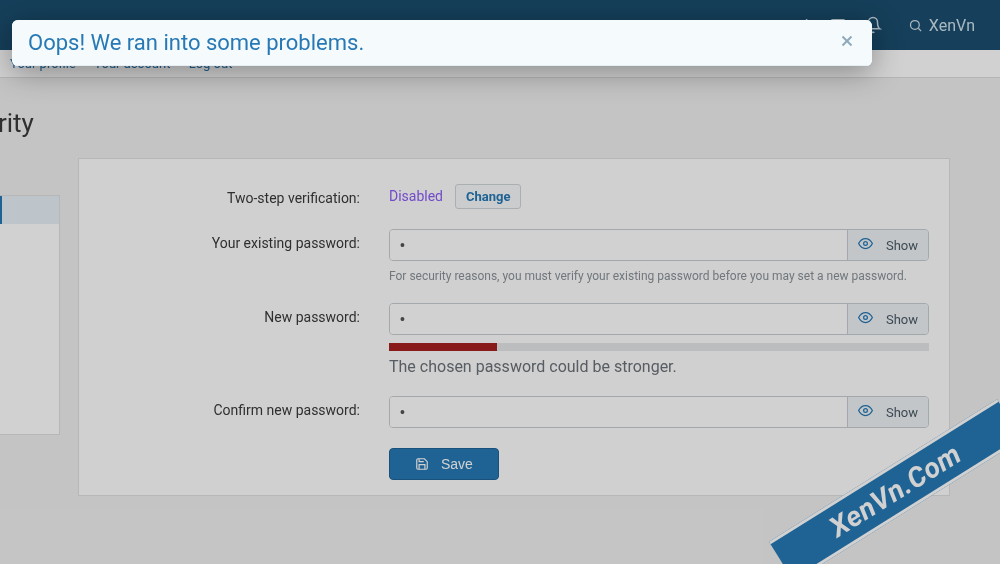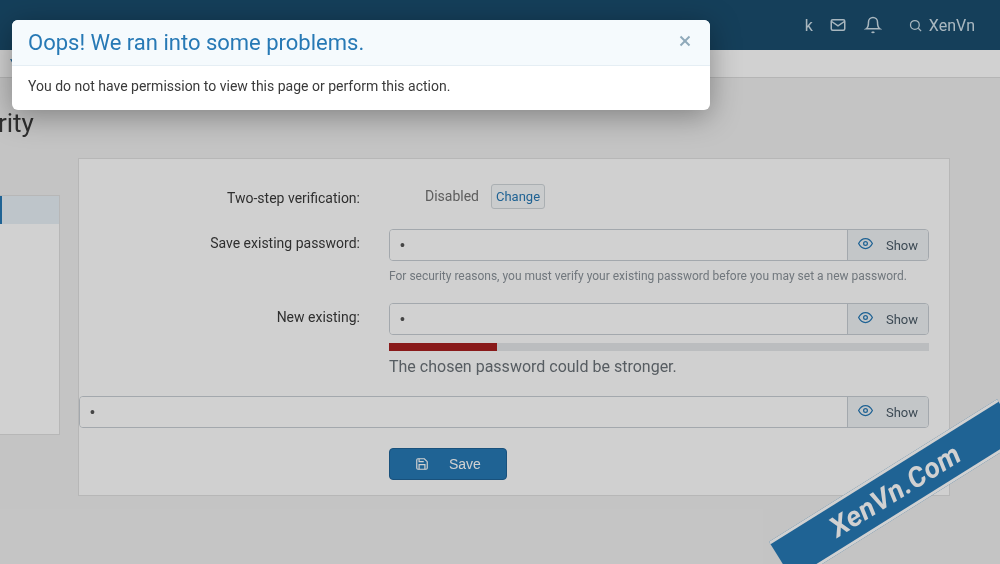--- a/index.html
+++ b/index.html
@@ -71,31 +71,32 @@
     }
     .form-label {
       width: 310px;
       text-align: right;
       padding-right: 29px;
       padding-top: 6px;
       font-size: 14px;
       color: #3a3a3a;
     }
     .form-value { flex: 1; }
-    .disabled-text { font-size: 14px; color: #737373; margin-left: 36px; }
+    .disabled-text { font-size: 14px; color: #8b5cf6; }
     .change-btn {
       display:inline-block;
       margin-left: 8px;
-      padding: 4px 4px;
+      padding: 4px 10px;
       border: 1px solid #d0d6da;
       background: #f7f9fa;
       color: #2779b5;
       font-size: 13px;
       border-radius: 3px;
       cursor: pointer;
+      font-weight: bold;
     }
     .pw-wrap {
       display: flex;
       border: 1px solid #c7ced3;
       border-radius: 4px;
       overflow: hidden;
       background: #fff;
     }
     .pw-input {
       flex: 1;
@@ -143,26 +144,26 @@
       margin-top: 10px;
       background: #2779b5;
       color: #fff;
       border: 1px solid #1f6398;
       padding: 7px 25px;
       font-size: 14px;
       border-radius: 4px;
       cursor: pointer;
       display: inline-flex;
       align-items: center;
-      gap: 20px;
+      gap: 12px;
     }
     .modal {
       position: absolute;
       top: 20px; left: 12px;
-      width: 698px;
+      width: 860px;
       background: #fff;
       border-radius: 6px;
       box-shadow: 0 6px 30px rgba(0,0,0,0.35);
       z-index: 20;
       overflow: hidden;
     }
     .modal-header {
       display:flex;
       justify-content: space-between;
       align-items:center;
@@ -245,40 +246,40 @@
 
   <div class="form-row">
     <div class="form-label">Two-step verification:</div>
     <div class="form-value">
       <span class="disabled-text">Disabled</span>
       <span class="change-btn">Change</span>
     </div>
   </div>
 
   <div class="form-row">
-    <div class="form-label">Save existing password:</div>
+    <div class="form-label">Your existing password:</div>
     <div class="form-value">
       <div class="pw-wrap">
         <input type="text" class="pw-input" value="•" style="">
         <div class="pw-show">
           <span class="eye-icon">
             <svg width="15" height="15" viewBox="0 0 24 24" fill="none" stroke="currentColor" stroke-width="2">
                 <path d="M1 12s4-8 11-8 11 8 11 8-4 8-11 8-11-8-11-8z"></path>
                 <circle cx="12" cy="12" r="3"></circle>
               </svg>
           </span>
           <span>Show</span>
         </div>
       </div>
       <div class="hint-text">For security reasons, you must verify your existing password before you may set a new password.</div>
     </div>
   </div>
 
   <div class="form-row">
-    <div class="form-label">New existing:</div>
+    <div class="form-label">New password:</div>
     <div class="form-value">
       <div class="pw-wrap">
         <input type="text" class="pw-input" value="•" style="">
         <div class="pw-show">
           <span class="eye-icon">
             <svg width="15" height="15" viewBox="0 0 24 24" fill="none" stroke="currentColor" stroke-width="2">
                 <path d="M1 12s4-8 11-8 11 8 11 8-4 8-11 8-11-8-11-8z"></path>
                 <circle cx="12" cy="12" r="3"></circle>
               </svg>
           </span>
@@ -286,20 +287,21 @@
         </div>
       </div>
       <div class="strength-bar">
         <div class="strength-fill"></div>
       </div>
       <div class="strength-text">The chosen password could be stronger.</div>
     </div>
   </div>
 
   <div class="form-row">
+    <div class="form-label">Confirm new password:</div>
     <div class="form-value">
       <div class="pw-wrap">
         <input type="text" class="pw-input" value="•" style="">
         <div class="pw-show">
           <span class="eye-icon">
             <svg width="15" height="15" viewBox="0 0 24 24" fill="none" stroke="currentColor" stroke-width="2">
                 <path d="M1 12s4-8 11-8 11 8 11 8-4 8-11 8-11-8-11-8z"></path>
                 <circle cx="12" cy="12" r="3"></circle>
               </svg>
           </span>
@@ -326,14 +328,13 @@
 <div class="modal">
   <div class="modal-header">
     <div class="modal-title">Oops! We ran into some problems.</div>
     <div class="modal-close">
       <svg width="18" height="18" viewBox="0 0 24 24" fill="none" stroke="currentColor" stroke-width="2.5">
           <line x1="18" y1="6" x2="6" y2="18"></line>
           <line x1="6" y1="6" x2="18" y2="18"></line>
         </svg>
     </div>
   </div>
-  <div class="modal-body">You do not have permission to view this page or perform this action.</div>
 </div>
 
 </body></html>

